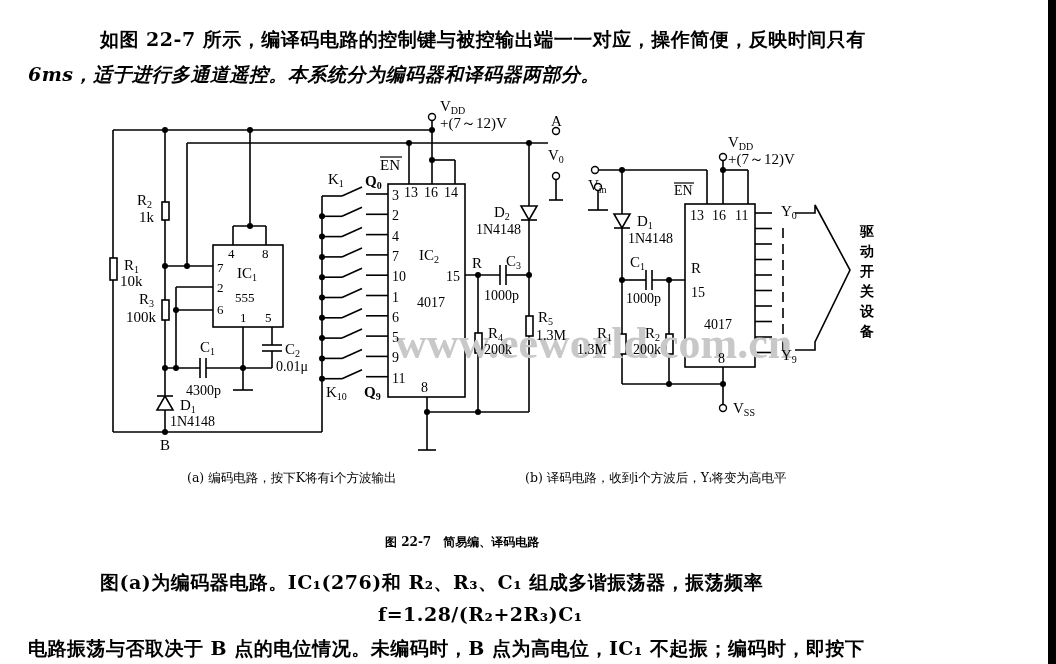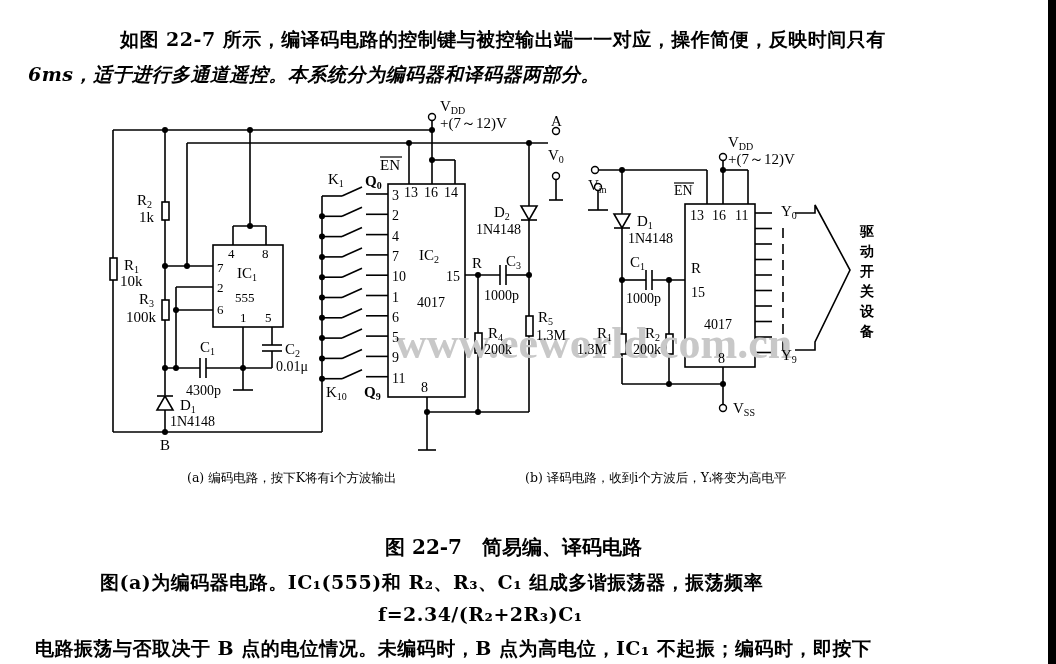--- a/index.html
+++ b/index.html
@@ -1,27 +1,27 @@
 <!DOCTYPE html>
 <html><head>
 <meta charset="utf-8">
 <style>
   html,body{margin:0;padding:0;background:#fff;}
   body{width:1056px;height:664px;position:relative;overflow:hidden;font-family:"DejaVu Serif","Liberation Serif",serif;color:#000;}
   .edge{position:absolute;right:0;top:0;width:8px;height:664px;background:#000;}
   .para{position:absolute;font-size:19px;letter-spacing:0.5px;white-space:nowrap;font-weight:bold;font-family:"DejaVu Serif",serif;}
-  #p1{left:100px;top:27px;margin-left:20px;}
+  #p1{left:100px;top:27px;}
   #p2{left:28px;top:62px;font-style:italic;}
   #p3{left:100px;top:570px;}
   #formula{left:378px;top:603px;}
-  #p4{left:28px;top:636px;margin-left:7px;}
+  #p4{left:28px;top:636px;}
   .cap{position:absolute;font-size:12.5px;white-space:nowrap;font-family:"DejaVu Serif",serif;}
   #capA{left:187px;top:470px;}
   #capB{left:525px;top:470px;text-align:center;}
-  #figtitle{left:385px;top:534px;font-size:20px;font-weight:bold;}
+  #figtitle{left:385px;top:534px;font-size:12px;font-weight:bold;}
   svg#schem{position:absolute;left:0;top:0;}
   svg text{font-family:"Liberation Serif","DejaVu Serif",serif;fill:#000;}
   .wm{fill:#c8c8c8;font-size:44px;font-weight:bold;font-family:"Liberation Serif",serif;}
   .sub{font-size:10px;}
 </style>
 </head>
 <body>
 
 <div class="para" id="p1">如图 22-7 所示，编译码电路的控制键与被控输出端一一对应，操作简便，反映时间只有</div>
 <div class="para" id="p2">6ms，适于进行多通道遥控。本系统分为编码器和译码器两部分。</div>
@@ -315,17 +315,17 @@
         <text x="860" y="316">设</text>
         <text x="860" y="336">备</text>
       </g>
   </g>
 </svg>
 
 <div class="cap" id="capA">(a) 编码电路，按下K将有i个方波输出</div>
 <div class="cap" id="capB">(b) 译码电路，收到i个方波后，Yᵢ将变为高电平</div>
 <div class="cap" id="figtitle">图 22-7　简易编、译码电路</div>
 
-<div class="para" id="p3">图(a)为编码器电路。IC₁(555)和 R₂、R₃、C₁ 组成多谐振荡器，振荡频率</div>
-<div class="para" id="formula">f=2.34/(R₂+2R₃)C₁</div>
+<div class="para" id="p3">图(a)为编码器电路。IC₁(276)和 R₂、R₃、C₁ 组成多谐振荡器，振荡频率</div>
+<div class="para" id="formula">f=1.28/(R₂+2R₃)C₁</div>
 <div class="para" id="p4">电路振荡与否取决于 B 点的电位情况。未编码时，B 点为高电位，IC₁ 不起振；编码时，即按下</div>
 
 <div class="edge"></div>
 
 </body></html>

